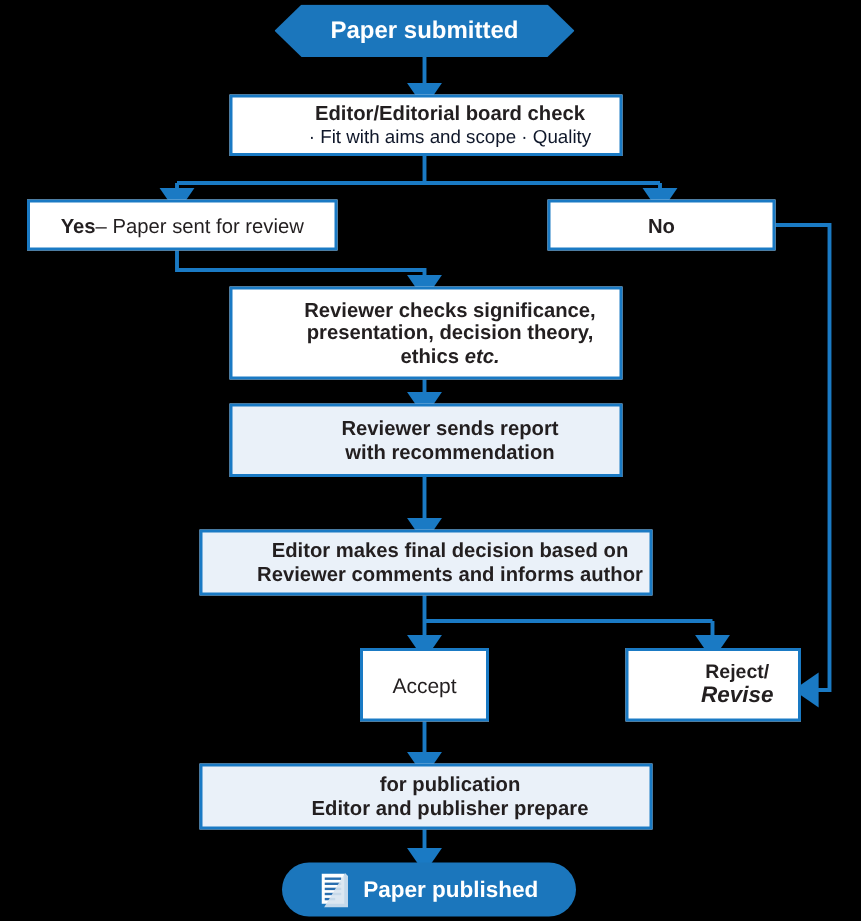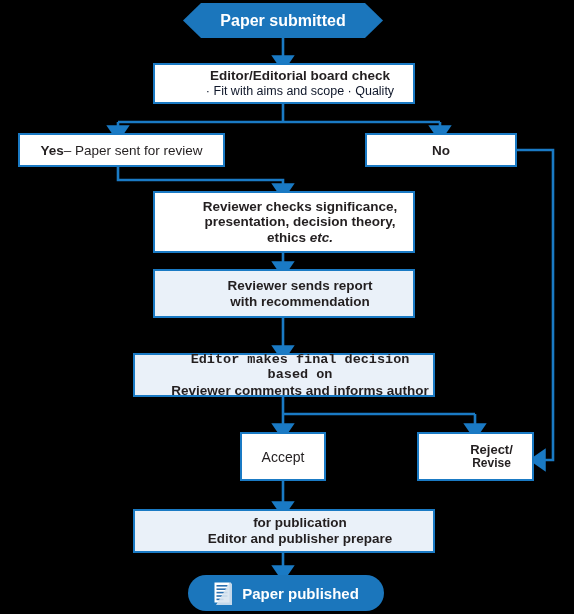--- a/index.html
+++ b/index.html
@@ -88,31 +88,31 @@
       <span>ethics </span><span style="font-style:italic;">etc.</span>
     </span>
   </div>
 
   <div class="node boxb" style="left:153px;top:269px;width:262px;height:49px;">
     <span class="ln t-bold" style="font-size:13.5px;">Reviewer sends report</span>
     <span class="ln t-bold" style="font-size:13.5px;">with recommendation</span>
   </div>
 
   <div class="node boxb" style="left:133px;top:353px;width:302px;height:44px;">
-    <span class="ln t-bold" style="font-size:13.5px;font-family:Liberation Mono, monospace;">Editor makes final decision based on</span>
+    <span class="ln t-bold" style="font-size:13.5px;">Editor makes final decision based on</span>
     <span class="ln t-bold" style="font-size:13.5px;">Reviewer comments and informs author</span>
   </div>
 
   <div class="node boxw" style="left:240px;top:432px;width:86px;height:49px;">
     <span class="t-reg" style="font-size:14px;">Accept</span>
   </div>
 
   <div class="node boxw" style="left:417px;top:432px;width:117px;height:49px;">
     <span class="ln t-bold" style="font-size:13px;">Reject/</span>
-    <span class="ln t-bold" style="font-size:12px;">Revise</span>
+    <span class="ln t-bold" style="font-size:15px;font-style:italic;">Revise</span>
   </div>
 
   <div class="node boxb" style="left:133px;top:509px;width:302px;height:44px;">
     <span class="ln t-bold" style="font-size:13.5px;">for publication</span>
     <span class="ln t-bold" style="font-size:13.5px;">Editor and publisher prepare</span>
   </div>
 
   <div class="pill" style="left:188px;top:575px;width:196px;height:36px;font-size:15px;">
     <svg class="docicon" viewBox="0 0 20 24">
       <rect x="1" y="1" width="16" height="21" fill="#ffffff" stroke="#1b76bc" stroke-width="1"></rect>

